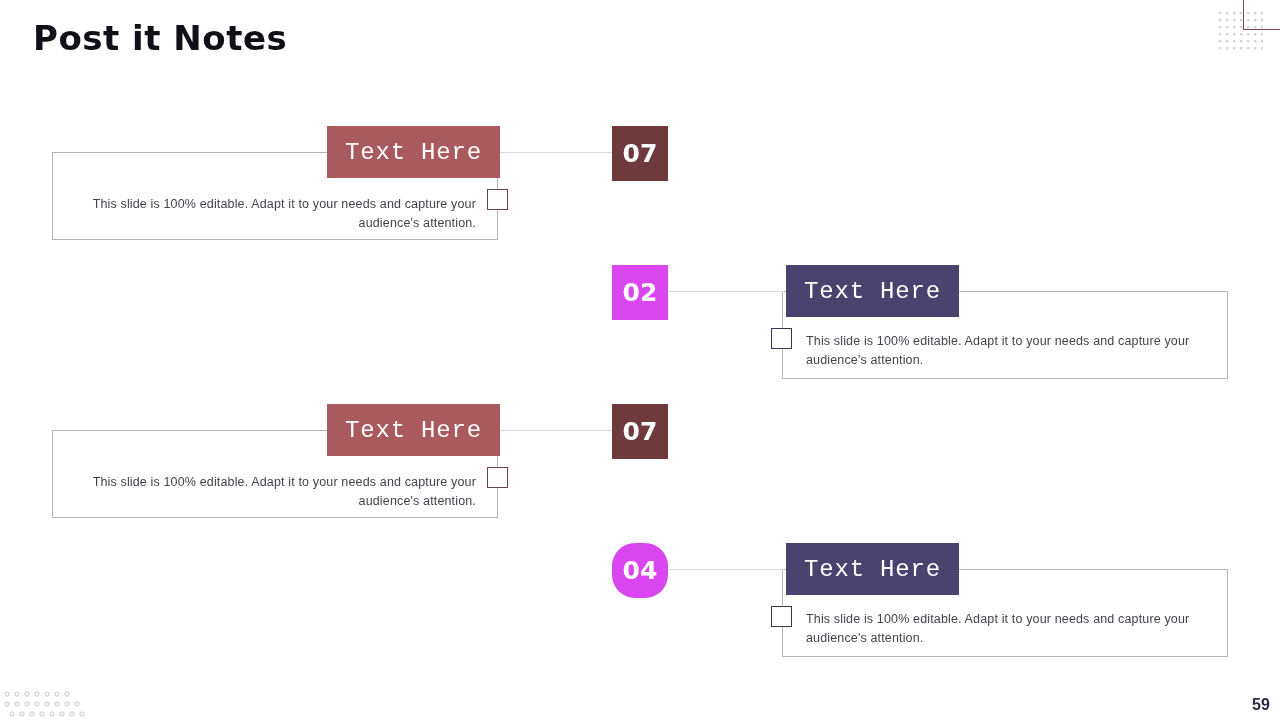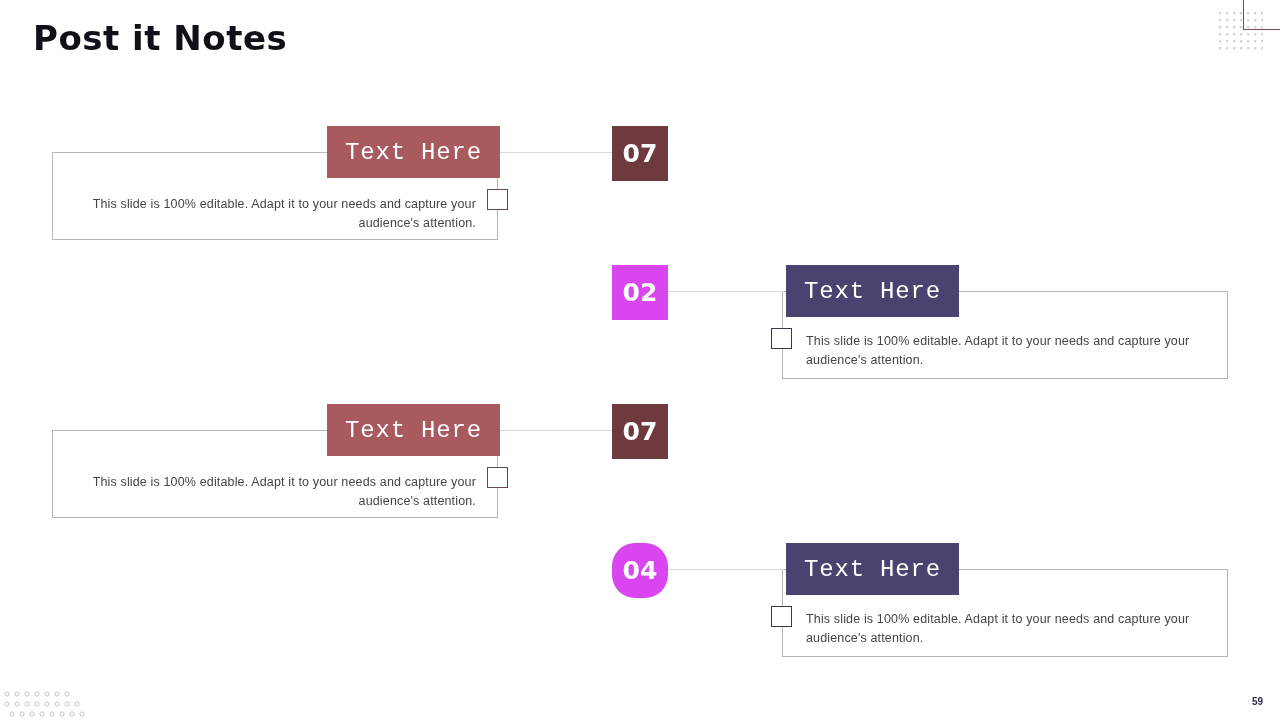--- a/index.html
+++ b/index.html
@@ -54,21 +54,21 @@
     left: 4px;
     top: 690px;
     width: 86px;
     height: 28px;
   }
 
   #page-number {
     position: absolute;
     left: 1252px;
     top: 696px;
-    font-size: 10px;
+    font-size: 16px;
     font-weight: bold;
     color: #2f2b45;
     font-family: "Liberation Sans", sans-serif;
   }
 
   
   .block { position: absolute; }
 
   .note-box {
     position: absolute;

